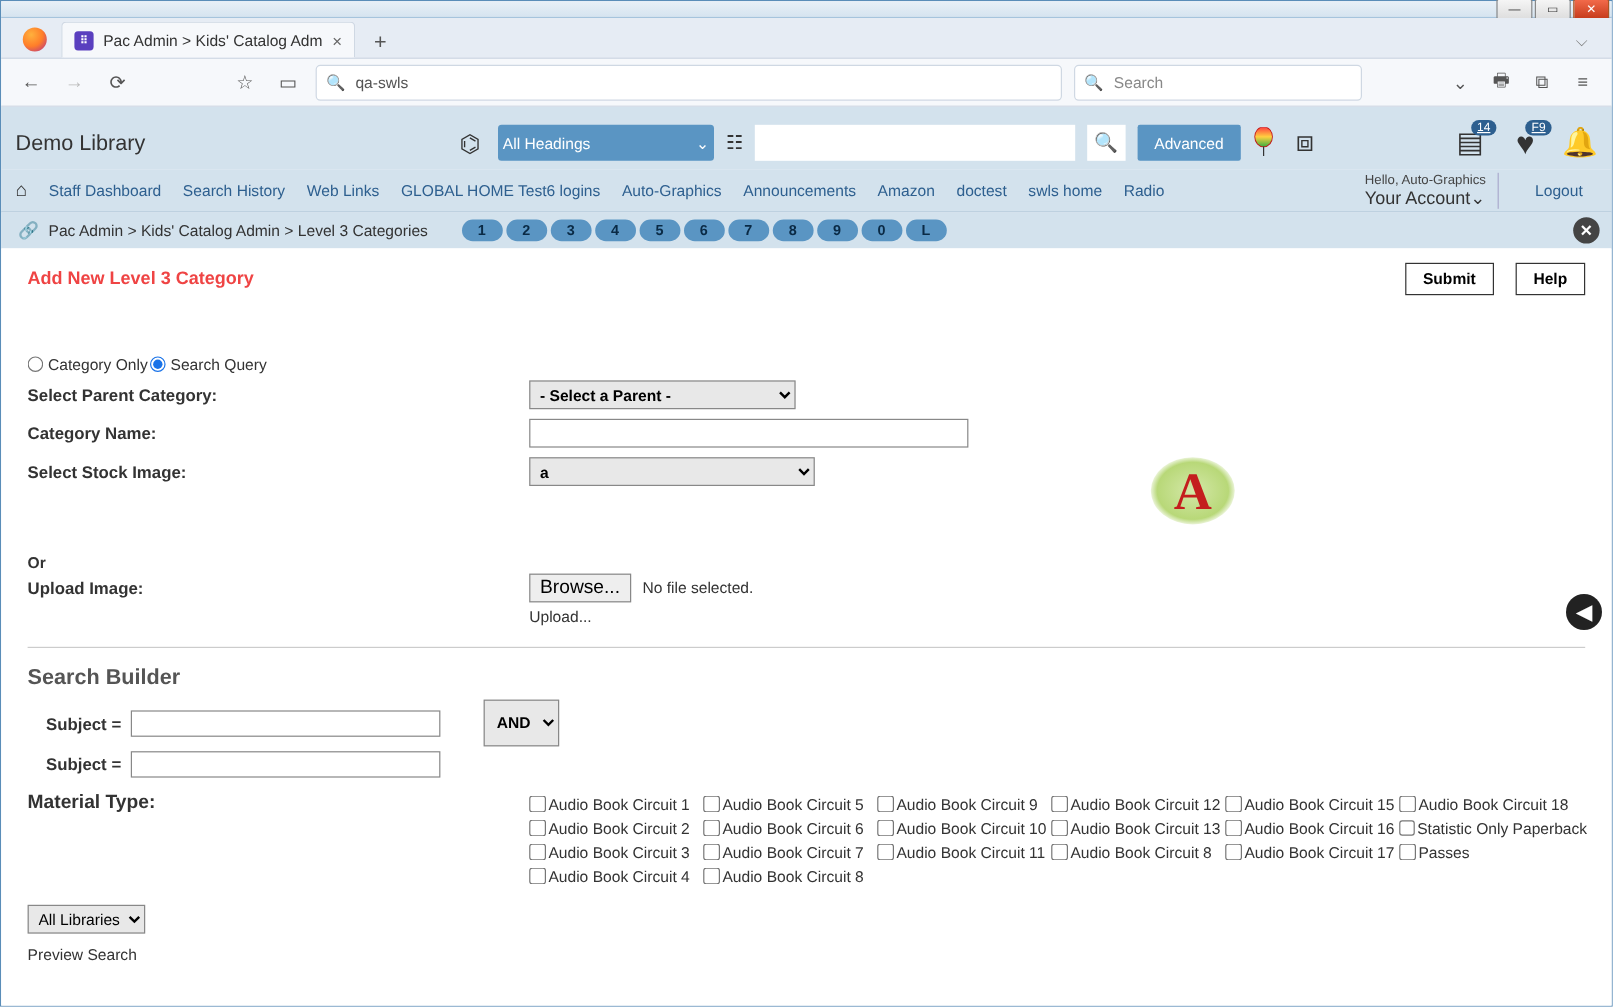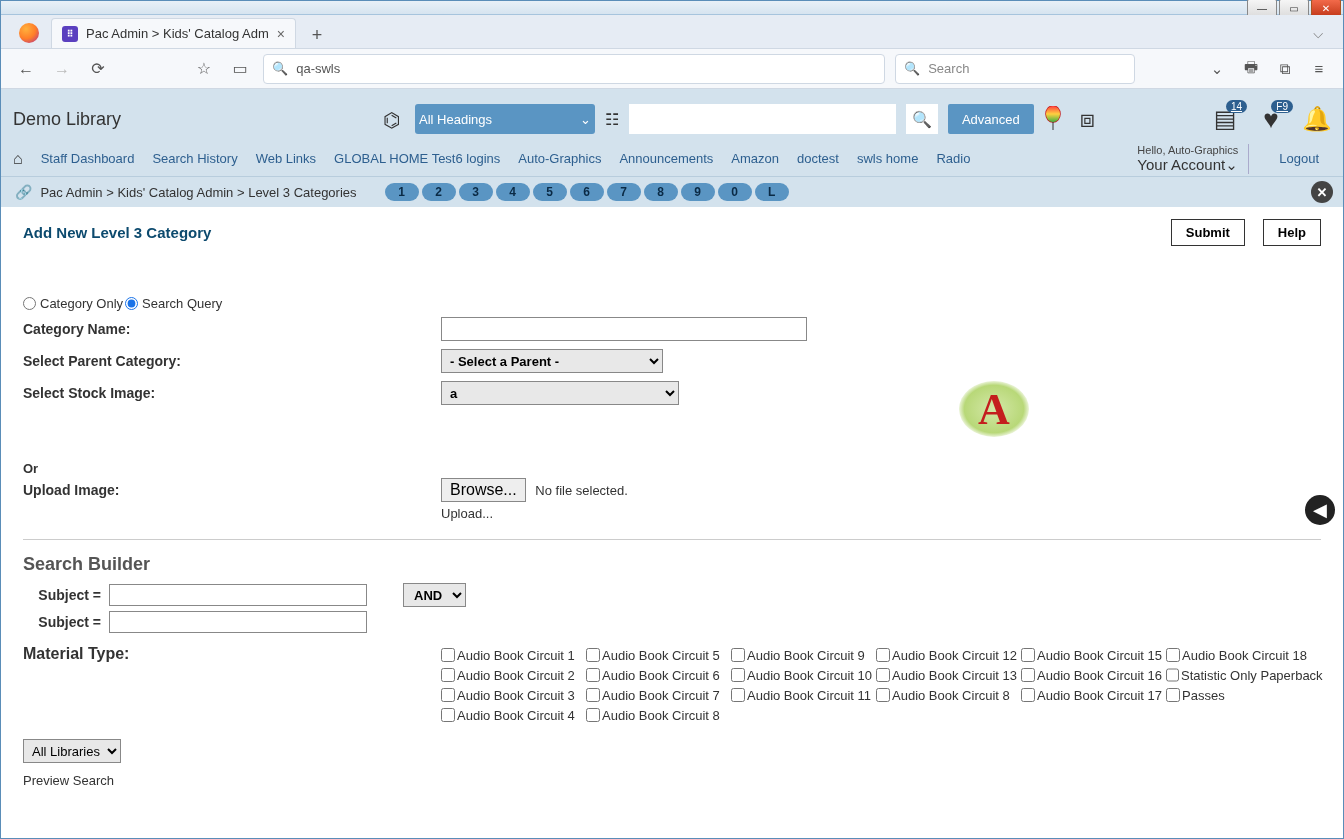--- a/index.html
+++ b/index.html
@@ -53,21 +53,21 @@
 
 .bcrow { background:#d3e2ed; height:30px; display:flex; align-items:center; padding:0 14px; gap:8px; font-size:13px; position:relative; }
 .bcrow .link-icon { color:#555; font-size:14px; }
 .num-pills { display:flex; gap:3px; margin-left:20px; }
 .pill { background:#5a95c3; color:#0a2a45; font-weight:bold; border-radius:10px; width:34px; height:18px; display:flex; align-items:center; justify-content:center; font-size:12px; }
 .close-circle { position:absolute; right:10px; width:22px; height:22px; border-radius:50%; background:#444; color:#fff; display:flex; align-items:center; justify-content:center; font-size:13px; font-weight:bold; }
 
 
 .page { background:#fff; flex:1; overflow:auto; padding:12px 22px; position:relative; }
 .page-top { display:flex; align-items:center; }
-.page-h { font-weight:bold; font-size:15px; color:#0c4a6e; }
+.page-h { font-weight:bold; font-size:15px; color:#ef4444; }
 .btn-outline { border:1px solid #333; background:#fff; padding:5px 14px; font-size:13px; font-weight:bold; cursor:pointer; }
 .top-btns { margin-left:auto; display:flex; gap:18px; }
 
 .form-area { margin-top:50px; }
 .radios { display:flex; align-items:center; gap:2px; font-size:13px; margin-bottom:6px; }
 .radios input { margin-right:2px; }
 .radios .sq { accent-color:#1a73e8; }
 
 .frow { display:flex; align-items:flex-start; margin-bottom:8px; }
 .flabel { width:418px; font-weight:bold; font-size:14px; color:#333; padding-top:4px; }
@@ -83,21 +83,21 @@
 .browse-btn { border:1px solid #888; background:#eee; padding:2px 8px; font-size:16px; }
 .nofile { margin-left:6px; font-size:13px; }
 .upload-link { margin-top:4px; font-size:13px; }
 
 hr.sep { margin:18px 0 14px 0; border:none; border-top:1px solid #ccc; }
 
 .sb-h { font-size:18px; font-weight:bold; color:#555; margin-bottom:8px; }
 .sb-row { display:flex; align-items:center; gap:8px; margin-bottom:4px; }
 .sb-label { width:78px; text-align:right; font-weight:bold; font-size:14px; color:#333; }
 .sb-input { width:258px; height:22px; border:1px solid #888; }
-.and-sel { height:24px; border:1px solid #888; background:#e8e8e8; padding:0 6px; font-weight:bold; font-size:13px; }
+.and-sel { height:39px; border:1px solid #888; background:#e8e8e8; padding:0 6px; font-weight:bold; font-size:13px; }
 
 .mt-row { display:flex; margin-top:12px; }
 .mt-label { width:418px; font-weight:bold; font-size:16px; color:#333; }
 .mt-grid { display:grid; grid-template-columns: repeat(6, 145px); grid-auto-rows:20px; font-size:13px; column-gap:0; }
 .mt-item { display:flex; align-items:center; gap:2px; white-space:nowrap; }
 .mt-item input { width:14px; height:14px; }
 
 .scope-row { display:flex; align-items:center; margin-top:14px; }
 .scope-label { width:418px; font-weight:bold; font-size:16px; }
 .scope-sel { height:24px; border:1px solid #888; background:#e8e8e8; padding:0 4px; font-size:13px; }
@@ -243,29 +243,29 @@
 
     <div class="form-area">
       <div class="radios">
         <input type="radio" style="">
         <span>Category Only</span>
         <input type="radio" class="sq" checked="" style="">
         <span>Search Query</span>
       </div>
 
       <div class="frow">
-        <div class="flabel">Category Name:</div>
-        <input class="finput" style="width: 366px;">
-      </div>
-
-      <div class="frow">
         <div class="flabel">Select Parent Category:</div>
         <select class="fselect" style="width:222px;">
           <option>- Select a Parent -</option>
         </select>
+      </div>
+
+      <div class="frow">
+        <div class="flabel">Category Name:</div>
+        <input class="finput" style="width: 366px;">
       </div>
 
       <div class="frow stock-row">
         <div class="flabel">Select Stock Image:</div>
         <div>
           <select class="fselect" style="width:238px;">
             <option>a</option>
           </select>
         </div>
         <div class="stock-img">

